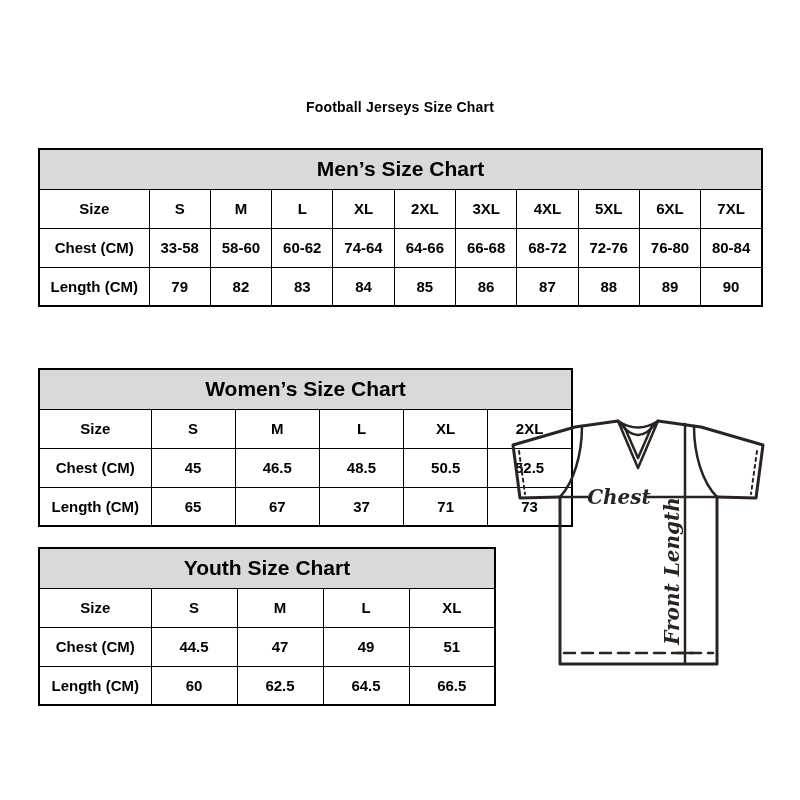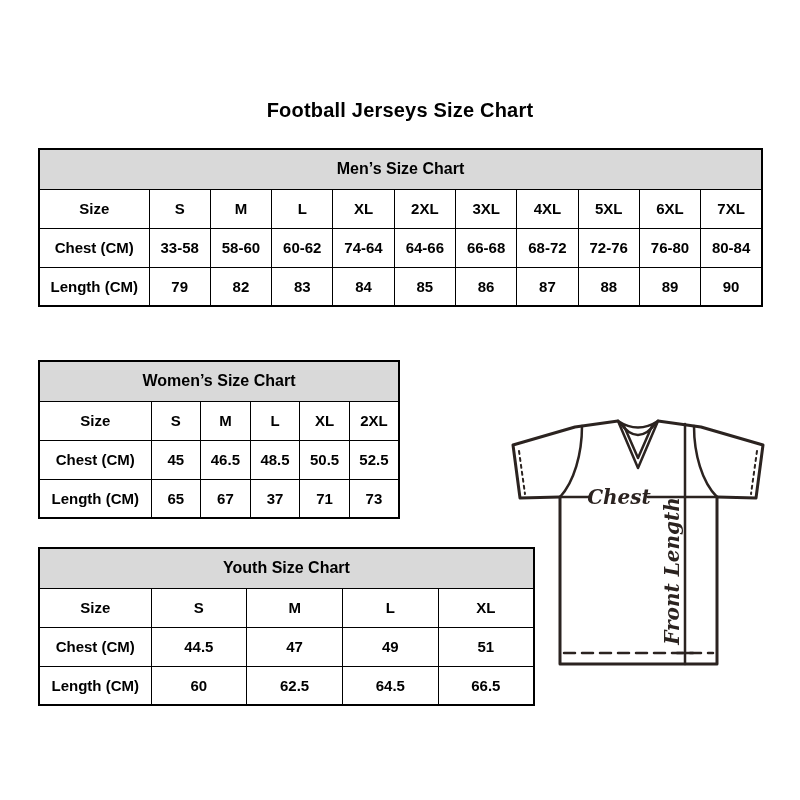--- a/index.html
+++ b/index.html
@@ -3,35 +3,35 @@
 <meta charset="utf-8">
 <style>
   * { margin:0; padding:0; box-sizing:border-box; }
   html,body { background:#ffffff; }
   .page {
     position:relative; width:800px; height:800px; background:#ffffff;
     font-family:"Liberation Sans", sans-serif; color:#000; overflow:hidden;
   }
   .page-title {
     position:absolute; top:99px; left:0; width:100%;
-    text-align:center; font-size:20px; font-weight:bold; letter-spacing:.2px;
+    text-align:center; font-size:14px; font-weight:bold; letter-spacing:.2px;
   }
   table.size-table {
     position:absolute; border-collapse:collapse; table-layout:fixed;
     border:2px solid #000; background:#fff;
   }
   .size-table td {
     border:1px solid #000; text-align:center; vertical-align:middle;
     font-weight:bold; font-size:15px; color:#000; padding:0; overflow:hidden;
   }
-  .size-table td.title-cell { background:#d9d9d9; font-size:16px; height:40px; }
+  .size-table td.title-cell { background:#d9d9d9; font-size:21px; height:40px; }
   .size-table td.label-cell, .size-table td.value-cell { height:39px; }
   #men-table   { left:38px; top:148px; width:725px; }
-  #women-table { left:38px; top:360px; width:362px; }
-  #youth-table { left:38px; top:547px; width:497px; }
+  #women-table { left:38px; top:368px; width:535px; }
+  #youth-table { left:38px; top:547px; width:458px; }
   .jersey { position:absolute; left:498px; top:390px; }
   .jersey-label {
     font-family:"DejaVu Serif", serif; font-style:italic; font-weight:bold;
     font-size:20px; fill:#2b2320;
   }
 </style>
 </head>
 <body>
 
 <div class="page">

